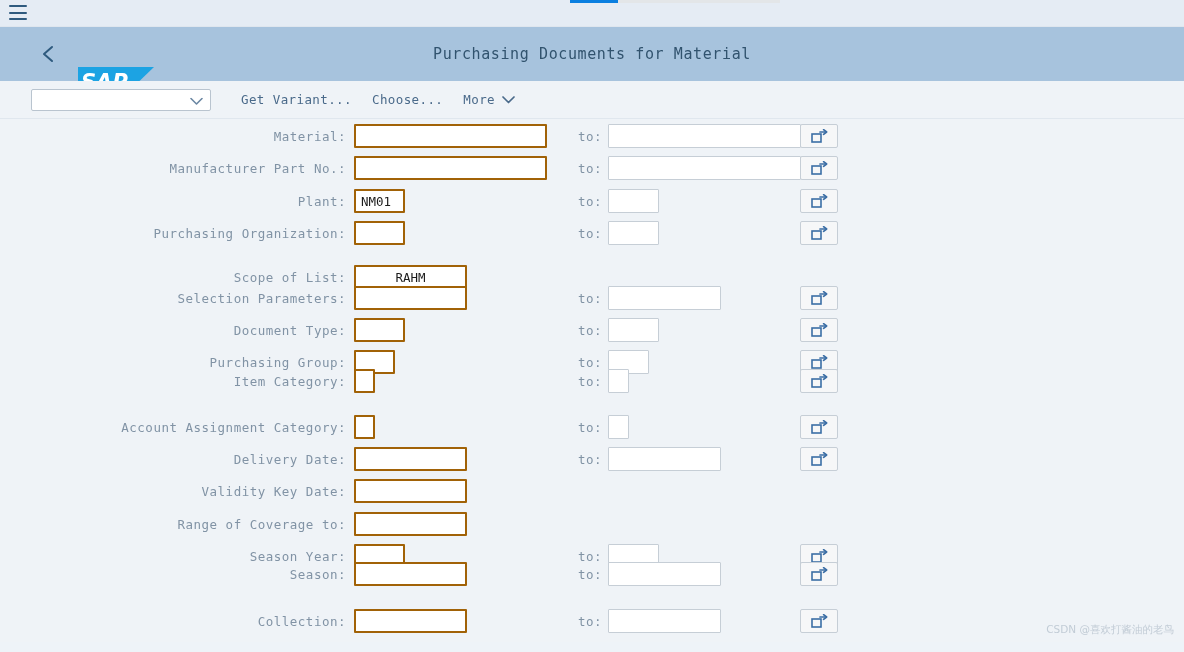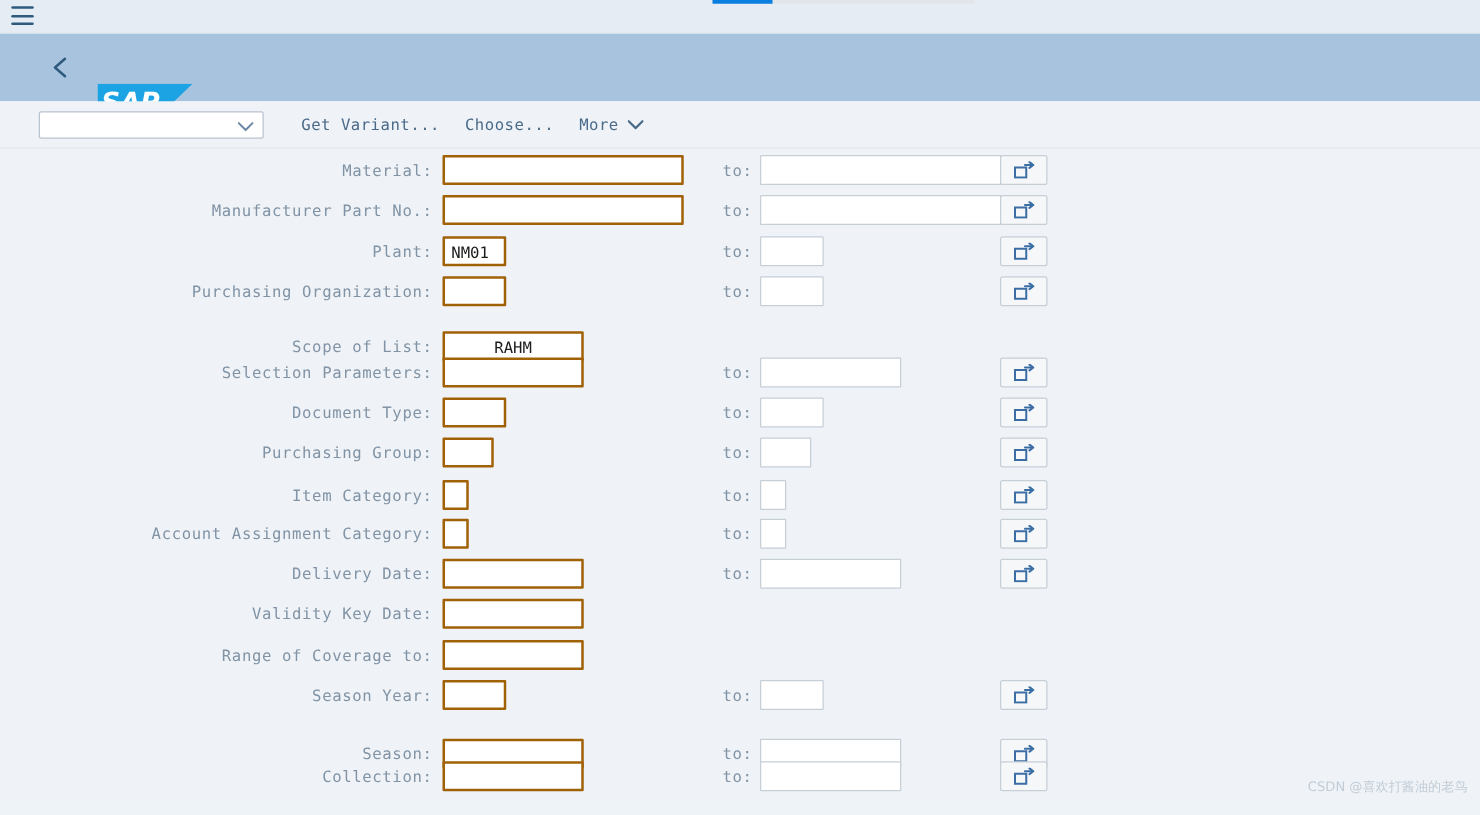--- a/index.html
+++ b/index.html
@@ -220,20 +220,21 @@
     </svg>
   </div>
 
   <div class="sap-logo">
     <svg width="76" height="28" viewBox="0 0 76 28">
       <polygon points="0,0 76,0 47,28 0,28" fill="#1ca3e3"></polygon>
       <text x="3" y="22" font-family="DejaVu Sans, Liberation Sans, sans-serif" font-size="21" font-weight="bold" font-style="italic" fill="#ffffff">SAP</text>
     </svg>
   </div>
 
+  <div class="shell-title">Purchasing Documents for Material</div>
 </div>
 
 <div class="toolbar">
   <div class="variant-select">
     <span class="chev">
       <svg width="13" height="8" viewBox="0 0 13 8">
         <polyline points="1,1 6.5,6.5 12,1" fill="none" stroke="#6b87a3" stroke-width="1.6" stroke-linecap="round" stroke-linejoin="round"></polyline>
       </svg>
     </span>
   </div>
@@ -340,21 +341,21 @@
         <div class="tolbl" style="left: 578px;">to:</div>
         <div class="fld2" style="left: 608px; width: 41px;"></div>
         <div class="selopt">
           <svg width="17" height="14" viewBox="0 0 17 14">
             <rect x="1" y="5" width="9" height="8" fill="none" stroke="#3b6ea5" stroke-width="1.6"></rect>
             <path d="M9 3 L15.2 3" stroke="#3b6ea5" stroke-width="1.7" stroke-linecap="round" fill="none"></path>
             <polyline points="12.6,0.7 15.6,3 12.6,5.3" fill="none" stroke="#3b6ea5" stroke-width="1.7" stroke-linecap="round" stroke-linejoin="round"></polyline>
           </svg>
         </div>
       </div>
-      <div class="row" style="top: 261px; text-align: center;">
+      <div class="row" style="top: 246px; text-align: center;">
         <div class="lbl">Item Category:</div>
         <div class="fld" style="width: 21px;"></div>
         <div class="tolbl" style="left: 578px;">to:</div>
         <div class="fld2" style="left: 608px; width: 21px;"></div>
         <div class="selopt">
           <svg width="17" height="14" viewBox="0 0 17 14">
             <rect x="1" y="5" width="9" height="8" fill="none" stroke="#3b6ea5" stroke-width="1.6"></rect>
             <path d="M9 3 L15.2 3" stroke="#3b6ea5" stroke-width="1.7" stroke-linecap="round" fill="none"></path>
             <polyline points="12.6,0.7 15.6,3 12.6,5.3" fill="none" stroke="#3b6ea5" stroke-width="1.7" stroke-linecap="round" stroke-linejoin="round"></polyline>
           </svg>
@@ -400,21 +401,21 @@
         <div class="tolbl" style="left: 578px;">to:</div>
         <div class="fld2" style="left: 608px; width: 51px;"></div>
         <div class="selopt">
           <svg width="17" height="14" viewBox="0 0 17 14">
             <rect x="1" y="5" width="9" height="8" fill="none" stroke="#3b6ea5" stroke-width="1.6"></rect>
             <path d="M9 3 L15.2 3" stroke="#3b6ea5" stroke-width="1.7" stroke-linecap="round" fill="none"></path>
             <polyline points="12.6,0.7 15.6,3 12.6,5.3" fill="none" stroke="#3b6ea5" stroke-width="1.7" stroke-linecap="round" stroke-linejoin="round"></polyline>
           </svg>
         </div>
       </div>
-      <div class="row" style="top: 468px;">
+      <div class="row" style="top: 439px;">
         <div class="lbl">Season:</div>
         <div class="fld" style="width: 113px;"></div>
         <div class="tolbl" style="left: 578px;">to:</div>
         <div class="fld2" style="left: 608px; width: 113px;"></div>
         <div class="selopt">
           <svg width="17" height="14" viewBox="0 0 17 14">
             <rect x="1" y="5" width="9" height="8" fill="none" stroke="#3b6ea5" stroke-width="1.6"></rect>
             <path d="M9 3 L15.2 3" stroke="#3b6ea5" stroke-width="1.7" stroke-linecap="round" fill="none"></path>
             <polyline points="12.6,0.7 15.6,3 12.6,5.3" fill="none" stroke="#3b6ea5" stroke-width="1.7" stroke-linecap="round" stroke-linejoin="round"></polyline>
           </svg>

